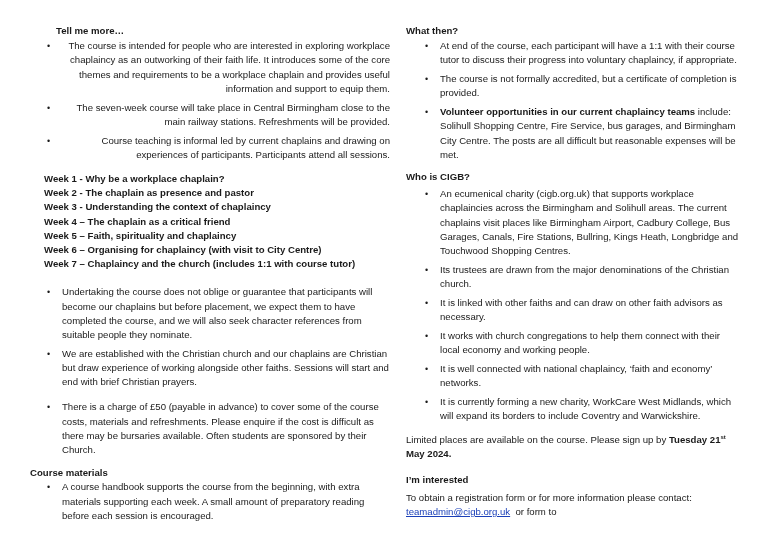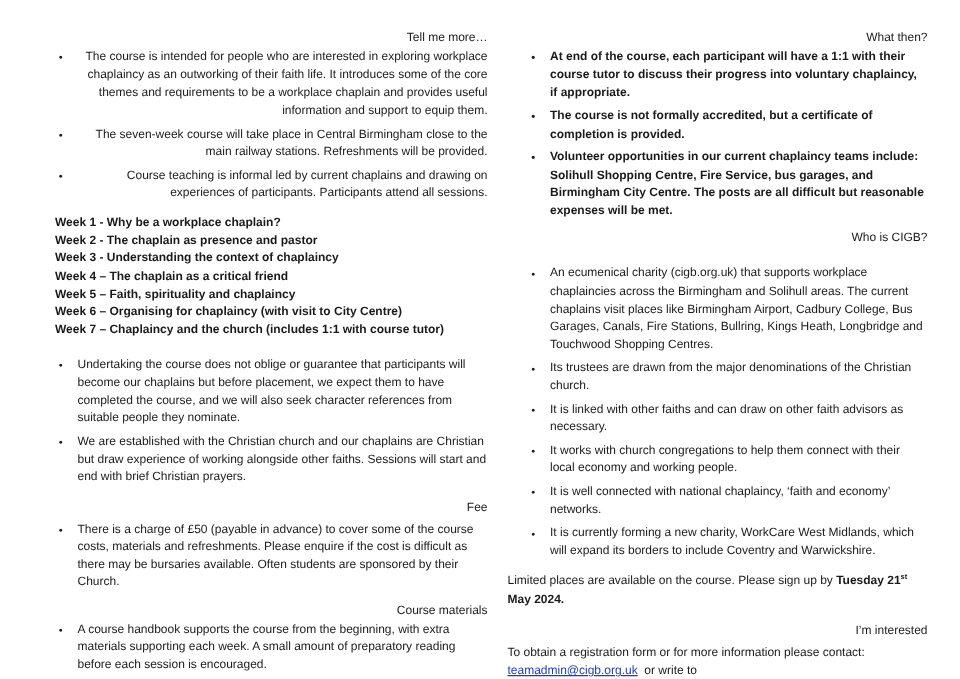--- a/index.html
+++ b/index.html
@@ -4,21 +4,21 @@
   <style>
     html, body { margin: 0; padding: 0; background: #ffffff; }
     body {
       width: 768px; height: 543px; position: relative; overflow: hidden;
       font-family: "Liberation Sans", "DejaVu Sans", sans-serif;
       font-size: 9.6px; color: #1a1a1a; line-height: 14.2px;
     }
     .col { position: absolute; top: 24px; }
     .col-left { left: 44px; width: 346px; }
     .col-right { left: 406px; width: 336px; }
-    .heading { font-weight: normal; margin: 0; text-align: right; }
+    .heading { font-weight: bold; margin: 0; }
     ul.bullets { list-style: none; margin: 0; padding: 0; }
     ul.bullets li { position: relative; padding-left: 18px; margin: 0 0 4.6px 0; }
     ul.bullets li::before {
       content: "\2022"; position: absolute; left: 3px; top: 0; font-size: 9px;
     }
     .weeks { margin: 4px 0 14px 0; }
     .week { font-weight: bold; margin: 0; white-space: nowrap; }
     p { margin: 0; }
     a.email { color: #1a3fb8; text-decoration: underline; }
     sup { font-size: 6px; line-height: 0; vertical-align: 4px; }
@@ -45,60 +45,59 @@
     <p class="week">Week 6 – Organising for chaplaincy (with visit to City Centre)</p>
     <p class="week">Week 7 – Chaplaincy and the church (includes 1:1 with course tutor)</p>
   </div>
 
   <ul class="bullets">
     <li>Undertaking the course does not oblige or guarantee that participants will become our chaplains but before placement, we expect them to have completed the course, and we will also seek character references from suitable people they nominate.</li>
     <li>We are established with the Christian church and our chaplains are Christian but draw experience of working alongside other faiths. Sessions will start and end with brief Christian prayers.</li>
   </ul>
 
   <section style="margin-left:-14px; margin-top:11px;">
-    <p class="heading">Fee</p>
     <ul class="bullets" style="padding-left:14px; margin-top:2px;">
       <li>There is a charge of £50 (payable in advance) to cover some of the course costs, materials and refreshments. Please enquire if the cost is difficult as there may be bursaries available. Often students are sponsored by their Church.</li>
     </ul>
   </section>
 
   <section style="margin-left:-14px; margin-top:9px;">
     <p class="heading">Course materials</p>
     <ul class="bullets" style="padding-left:14px;">
       <li>A course handbook supports the course from the beginning, with extra materials supporting each week. A small amount of preparatory reading before each session is encouraged.</li>
     </ul>
   </section>
 </div>
 
 <div class="col col-right">
   <section>
     <p class="heading">What then?</p>
-    <ul class="bullets" style="padding-left:16px; margin-top:1px;font-weight:bold;">
+    <ul class="bullets" style="padding-left:16px; margin-top:1px;">
       <li>At end of the course, each participant will have a 1:1 with their course tutor to discuss their progress into voluntary chaplaincy, if appropriate.</li>
       <li>The course is not formally accredited, but a certificate of completion is provided.</li>
       <li><b>Volunteer opportunities in our current chaplaincy teams</b><span> include: Solihull Shopping Centre, Fire Service, bus garages, and Birmingham City Centre. The posts are all difficult but reasonable expenses will be met.</span></li>
     </ul>
   </section>
 
   <section style="margin-top:8px;">
     <p class="heading">Who is CIGB?</p>
-    <ul class="bullets" style="padding-left:16px; margin-top:14px;">
+    <ul class="bullets" style="padding-left:16px; margin-top:3px;">
       <li>An ecumenical charity (cigb.org.uk) that supports workplace chaplaincies across the Birmingham and Solihull areas. The current chaplains visit places like Birmingham Airport, Cadbury College, Bus Garages, Canals, Fire Stations, Bullring, Kings Heath, Longbridge and Touchwood Shopping Centres.</li>
       <li>Its trustees are drawn from the major denominations of the Christian church.</li>
       <li>It is linked with other faiths and can draw on other faith advisors as necessary.</li>
       <li>It works with church congregations to help them connect with their local economy and working people.</li>
       <li>It is well connected with national chaplaincy, ‘faith and economy’ networks.</li>
       <li>It is currently forming a new charity, WorkCare West Midlands, which will expand its borders to include Coventry and Warwickshire.</li>
     </ul>
   </section>
 
   <p style="margin-top:10px;">
     <span>Limited places are available on the course. Please sign up by </span><b><span>Tuesday 21</span><sup>st</sup><span> May 2024.</span></b>
   </p>
 
   <section style="margin-top:11px;">
     <p class="heading" style="margin-bottom:4px;">I’m interested</p>
     <p>
       <span>To obtain a registration form or for more information please contact:</span><br>
-      <a class="email" href="#">teamadmin@cigb.org.uk</a><span style="white-space:pre;">  or write to</span>
+      <a class="email" href="#">teamadmin@cigb.org.uk</a><span style="white-space:pre;">  or form to</span>
     </p>
   </section>
 </div>
 
 </body></html>

